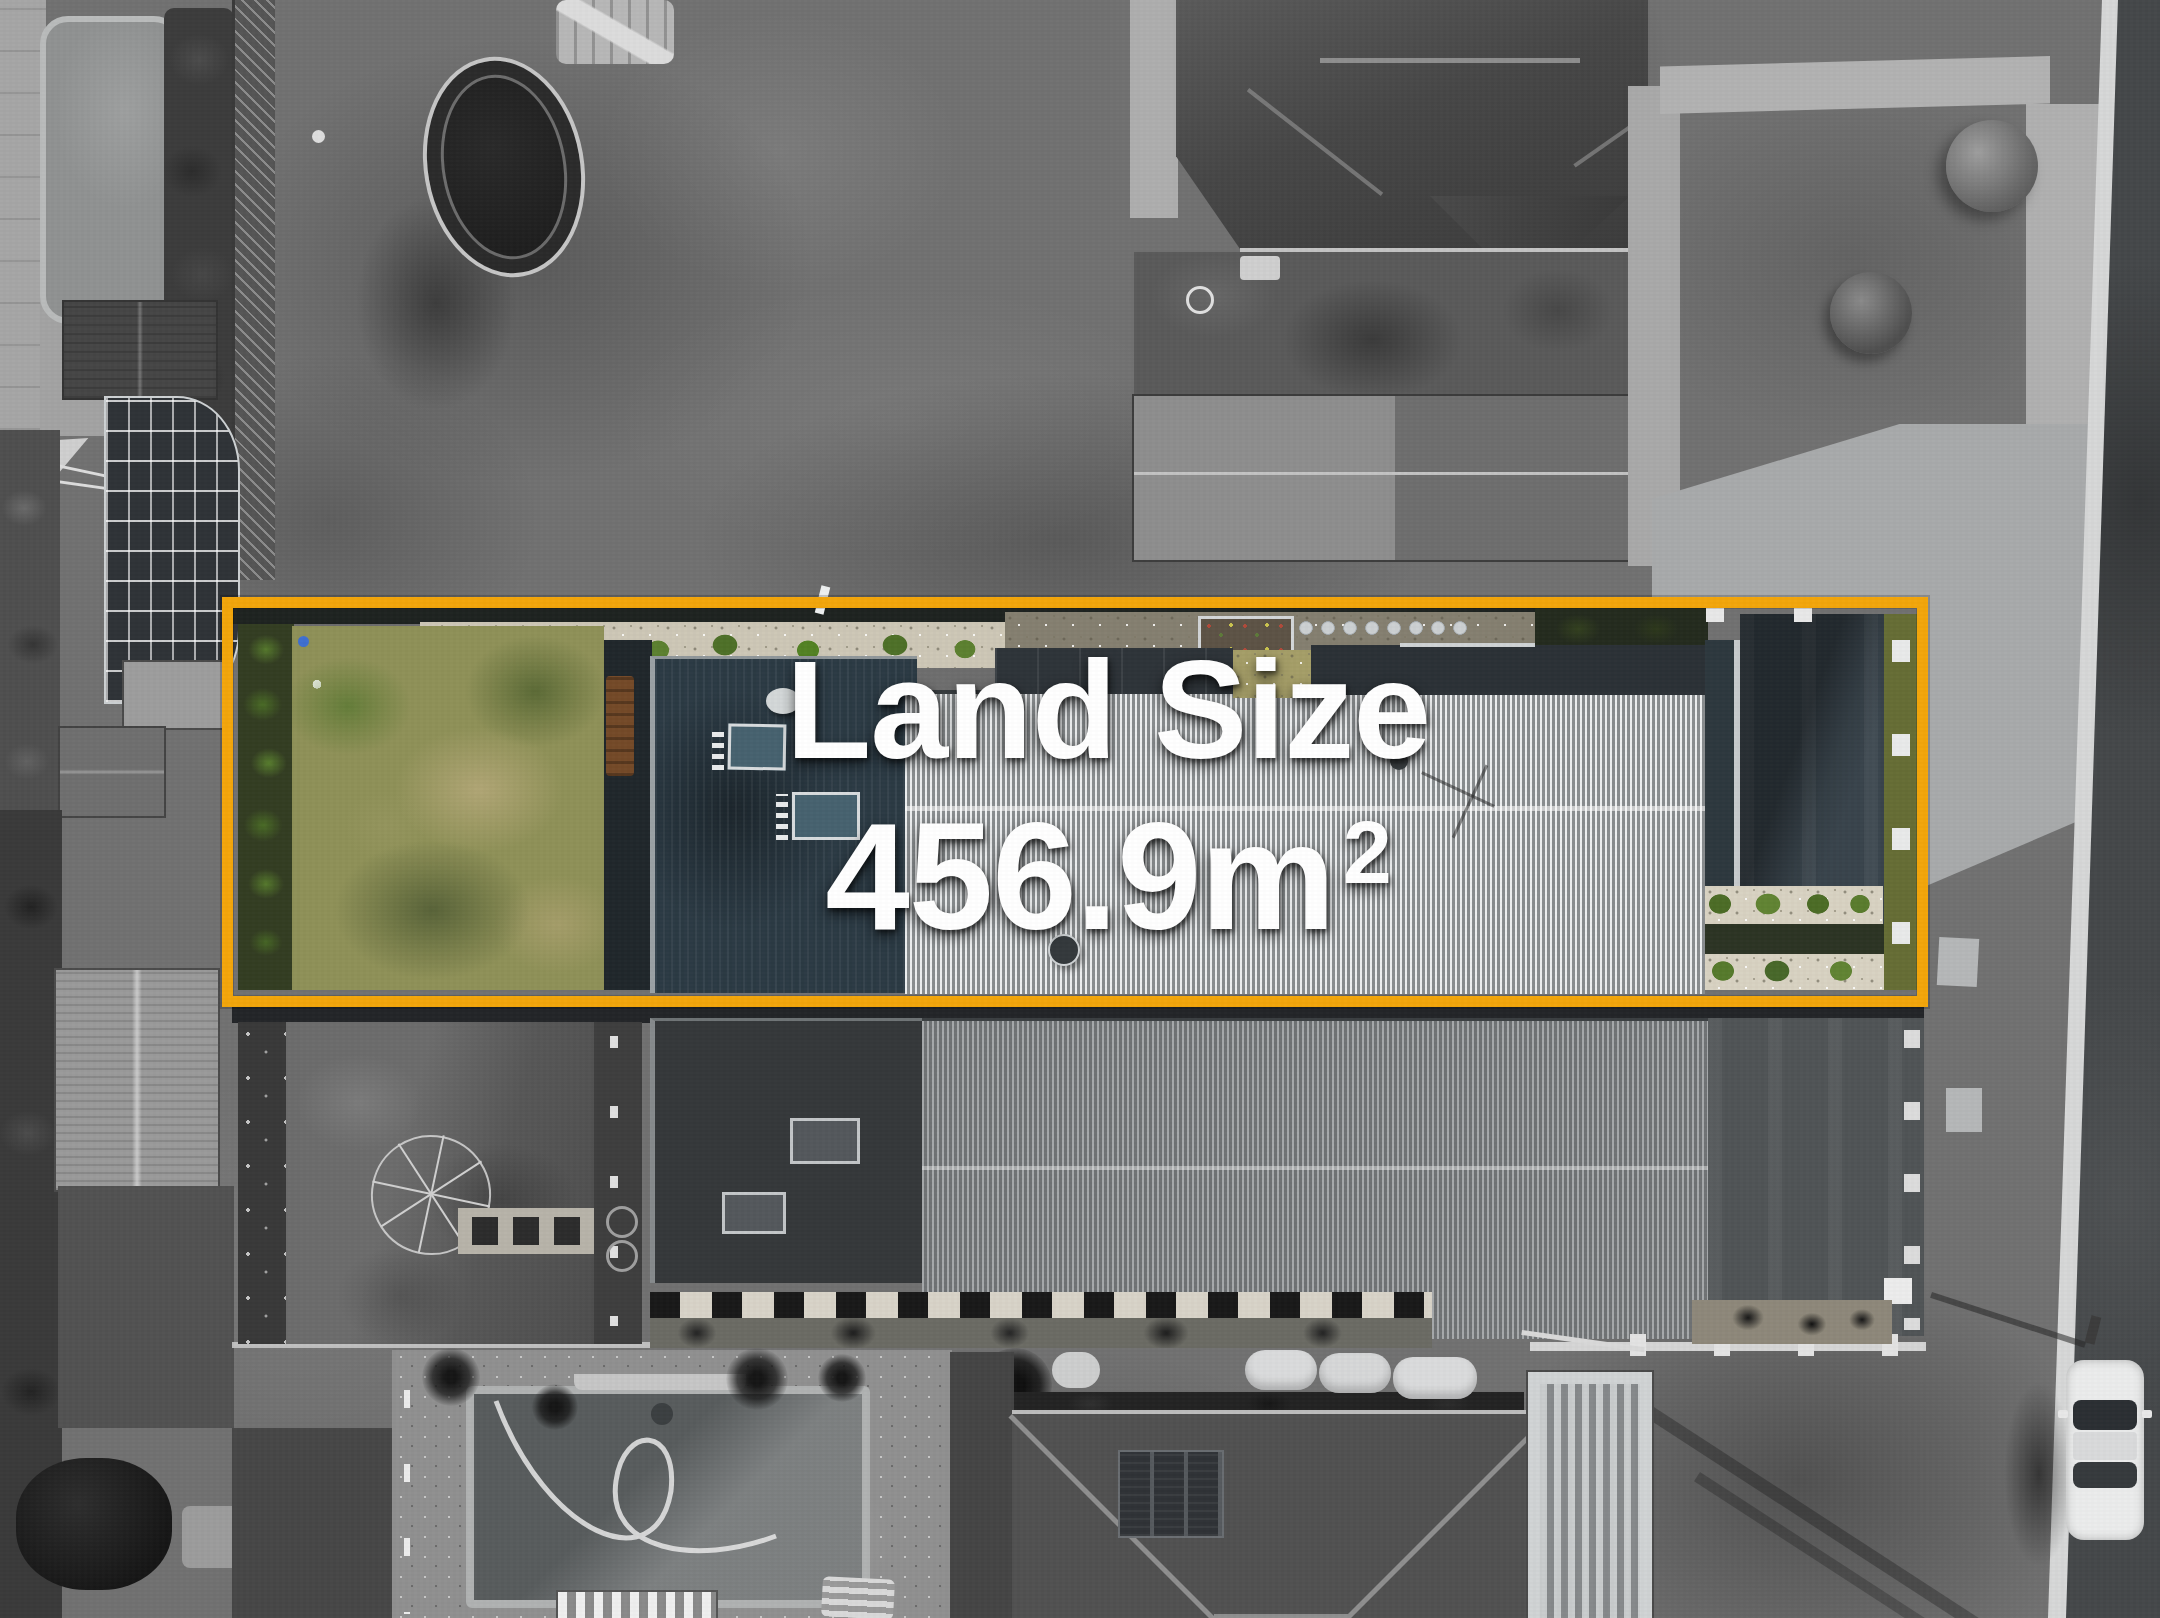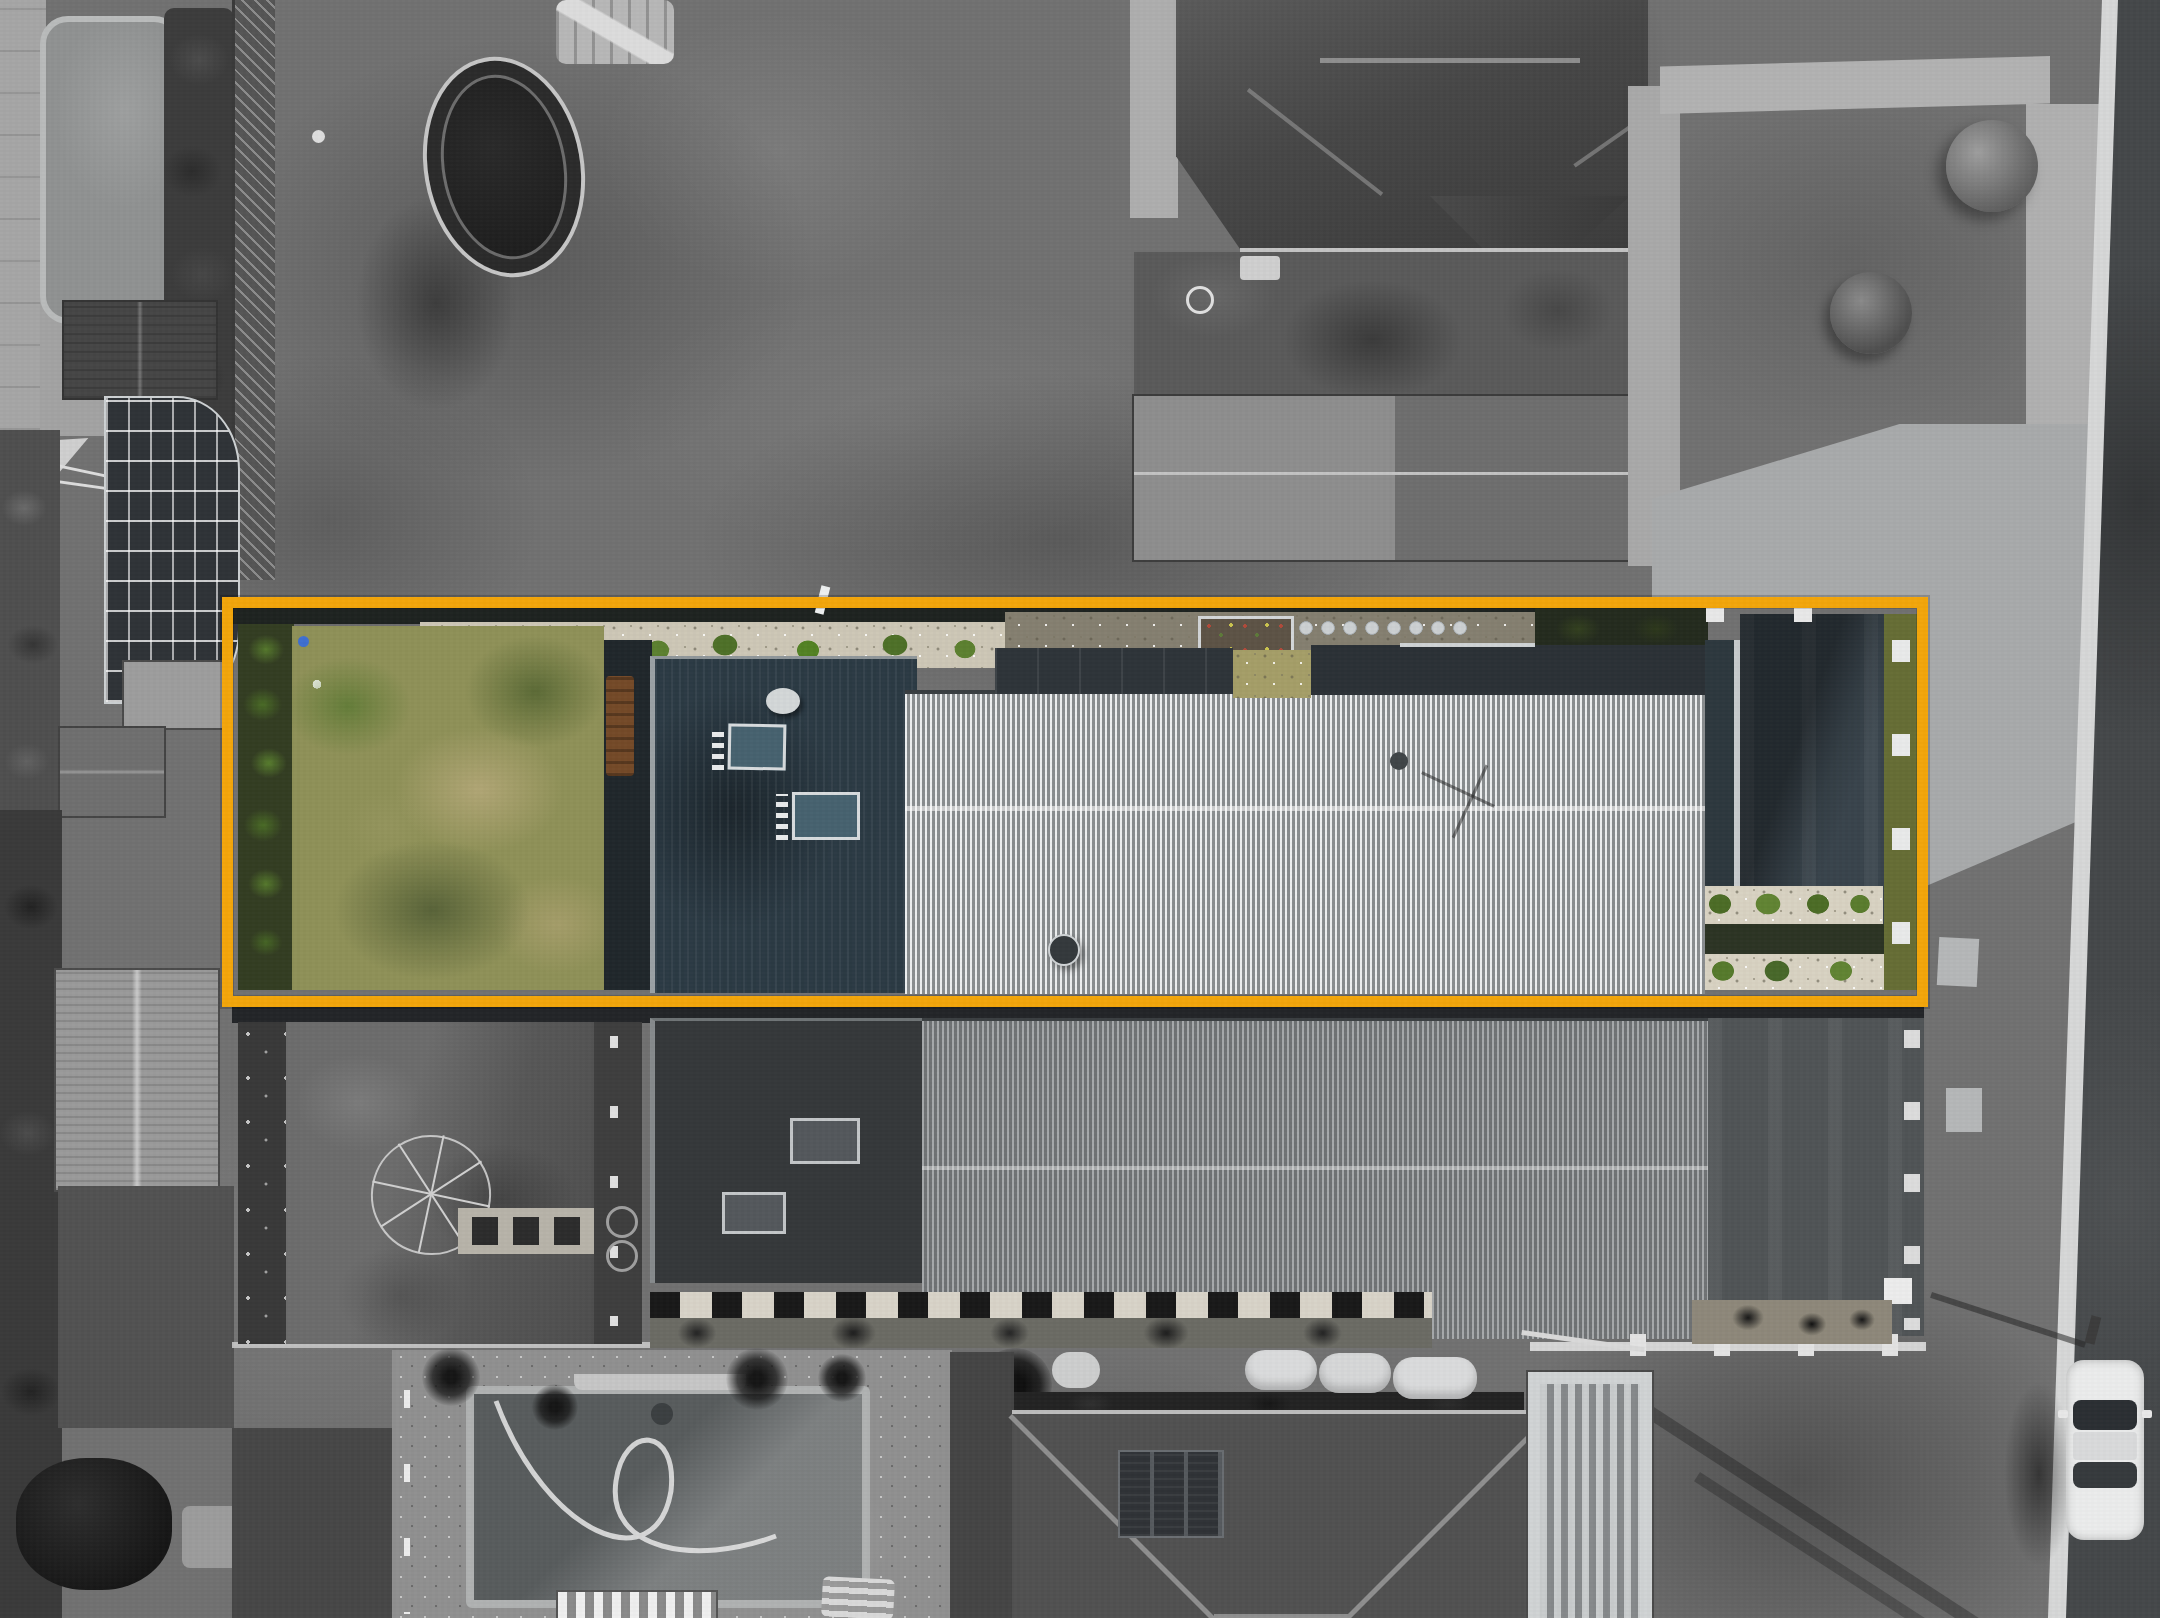--- a/index.html
+++ b/index.html
@@ -234,15 +234,19 @@
   <div class="abs" style="left:1705px;top:924px;width:180px;height:30px;background:#2c3424;"></div>
   <div class="abs gravel" style="left:1705px;top:954px;width:182px;height:36px;background-color:#d8d2c2;"></div>
   <div class="abs" style="left:1705px;top:950px;width:182px;height:42px;background-image:radial-gradient(17px 15px at 18px 50%, #567a2c 62%, transparent 67%),radial-gradient(19px 16px at 72px 50%, #48682a 62%, transparent 67%),radial-gradient(17px 15px at 136px 50%, #618433 62%, transparent 67%);"></div>
   <div class="abs" style="left:1884px;top:614px;width:36px;height:376px;background:#666d35;"></div>
   <div class="abs" style="left:1892px;top:640px;width:18px;height:330px;background-image:repeating-linear-gradient(180deg,#e9eaea 0 22px, transparent 22px 94px);"></div>
   <div class="abs" style="left:1706px;top:604px;width:172px;height:18px;background-image:repeating-linear-gradient(90deg,#e8e8e8 0 18px, transparent 18px 88px);"></div>
 
   <div class="abs" style="left:818px;top:586px;width:9px;height:28px;background:#eef0f0;transform:rotate(14deg);"></div>
   <div class="abs" style="left:222px;top:597px;width:1684px;height:388px;border:11px solid #F3A60B;box-shadow:0 0 0 2px rgba(0,0,0,.18), inset 0 0 0 1px rgba(0,0,0,.15);"></div>
 
+  <div class="overlay-line" style="top:640px;font-size:140px;letter-spacing:-1px;">Land Size</div>
+  <div class="overlay-line" style="top:800px;font-size:152px;letter-spacing:-1px;">
+    <span>456.9m</span><span class="sup">2</span>
+  </div>
 
   <div class="grain"></div>
 </div>
 
 </body></html>

